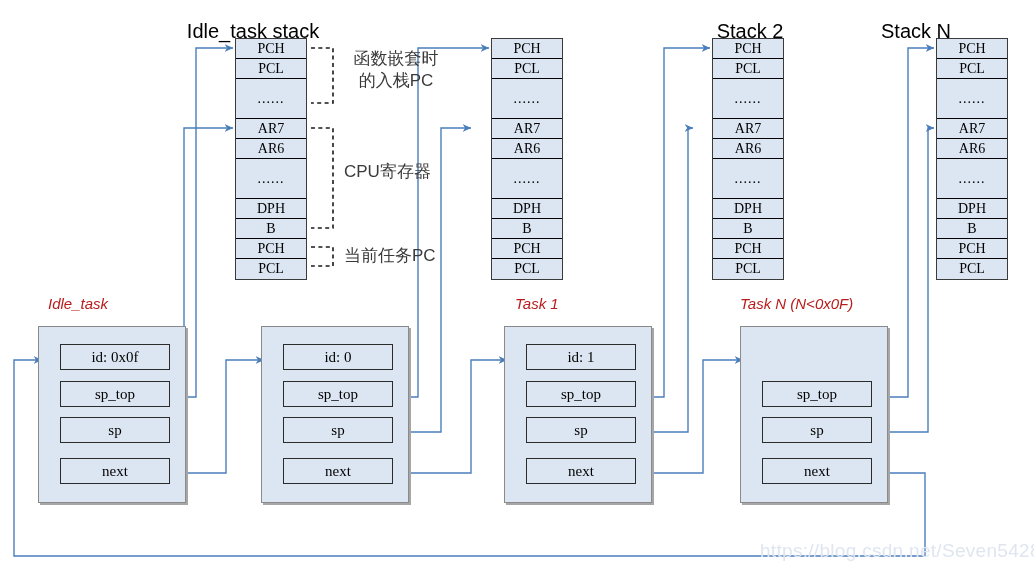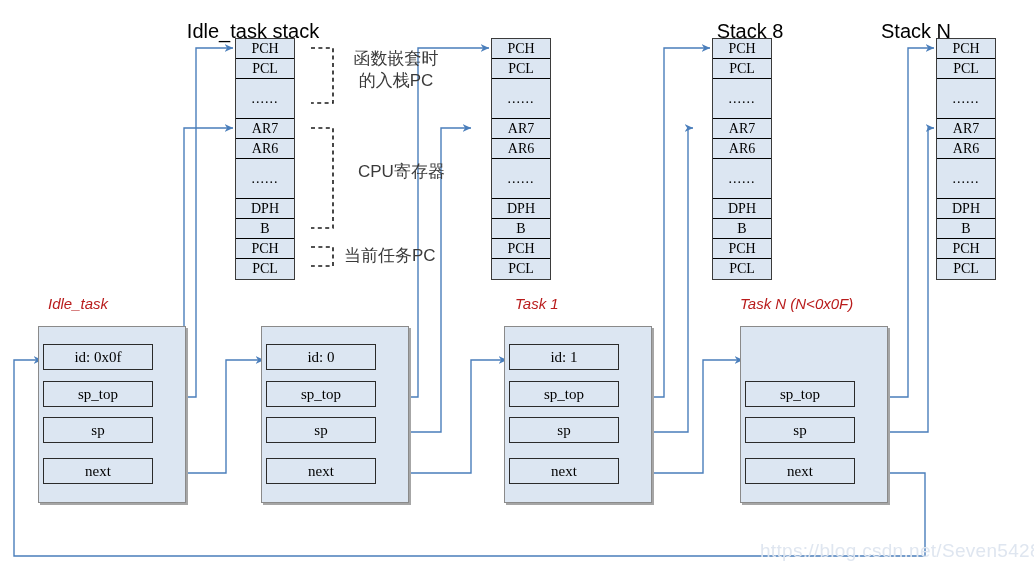--- a/index.html
+++ b/index.html
@@ -8,21 +8,21 @@
 
   
   #wires{position:absolute;left:0;top:0;width:1034px;height:571px;pointer-events:none;}
 
   
   .stack-title{
     position:absolute;font-family:"Liberation Sans",sans-serif;font-size:20px;
     color:#000;text-align:center;white-space:nowrap;margin-top:16px;
   }
   .stack{
-    position:absolute;width:60px;border:1.5px solid #3b3b3b;
+    position:absolute;width:72px;border:1.5px solid #3b3b3b;
     background:#dce6f2;box-sizing:border-box;
   }
   .stack .cell{
     height:20px;line-height:20px;text-align:center;
     font-family:"Liberation Serif",serif;font-size:14px;color:#000;
     border-bottom:1.2px solid #000;background:#dce6f2;box-sizing:border-box;
   }
   .stack .cell.tall{height:40px;line-height:40px;letter-spacing:1px;}
   .stack .cell.last{border-bottom:none;}
 
@@ -30,21 +30,21 @@
   .task-title{
     position:absolute;font-family:"Liberation Sans",sans-serif;font-size:15px;
     color:#b91c1c;white-space:nowrap;font-style:italic;
   }
   .task{
     position:absolute;width:148px;height:177px;
     background:#dce6f2;border:1.5px solid #8a8a8a;
     box-shadow:2px 2px 0 0 #a6a6a6;box-sizing:border-box;
   }
   .task .field{
-    position:absolute;left:4px;width:110px;height:26px;line-height:25px;
+    position:absolute;left:21px;width:110px;height:26px;line-height:25px;
     text-align:center;background:#dce6f2;border:1.5px solid #2b2b2b;
     font-family:"Liberation Serif",serif;font-size:15px;color:#000;
     box-sizing:border-box;
   }
   .task .f0{top:17px;}
   .task .f1{top:54px;}
   .task .f2{top:90px;}
   .task .f3{top:131px;}
 
   
@@ -124,21 +124,21 @@
     <div class="cell tall">......</div>
     <div class="cell">AR7</div>
     <div class="cell">AR6</div>
     <div class="cell tall">......</div>
     <div class="cell">DPH</div>
     <div class="cell">B</div>
     <div class="cell">PCH</div>
     <div class="cell last">PCL</div>
   </div>
 
-  <div class="stack-title" style="left:657px;top:4px;width:186px;">Stack 8</div>
+  <div class="stack-title" style="left:657px;top:4px;width:186px;">Stack 2</div>
   <div class="stack" style="left:712px;top:38px;">
     <div class="cell">PCH</div>
     <div class="cell">PCL</div>
     <div class="cell tall">......</div>
     <div class="cell">AR7</div>
     <div class="cell">AR6</div>
     <div class="cell tall">......</div>
     <div class="cell">DPH</div>
     <div class="cell">B</div>
     <div class="cell">PCH</div>
@@ -156,21 +156,21 @@
     <div class="cell">DPH</div>
     <div class="cell">B</div>
     <div class="cell">PCH</div>
     <div class="cell last">PCL</div>
   </div>
 
   <div class="anno two" style="left:344px;top:48px;width:104px;text-align:center;">
     <div>函数嵌套时</div>
     <div>的入栈PC</div>
   </div>
-  <div class="anno" style="left:344px;top:161px;margin-left:14px;">CPU寄存器</div>
+  <div class="anno" style="left:344px;top:161px;">CPU寄存器</div>
   <div class="anno" style="left:344px;top:245px;">当前任务PC</div>
 
   <div class="task-title" style="left:48px;top:295px;">Idle_task</div>
   <div class="task" style="left:38px;top:326px;">
     <div class="field f0">id: 0x0f</div>
     <div class="field f1">sp_top</div>
     <div class="field f2">sp</div>
     <div class="field f3">next</div>
   </div>
 

